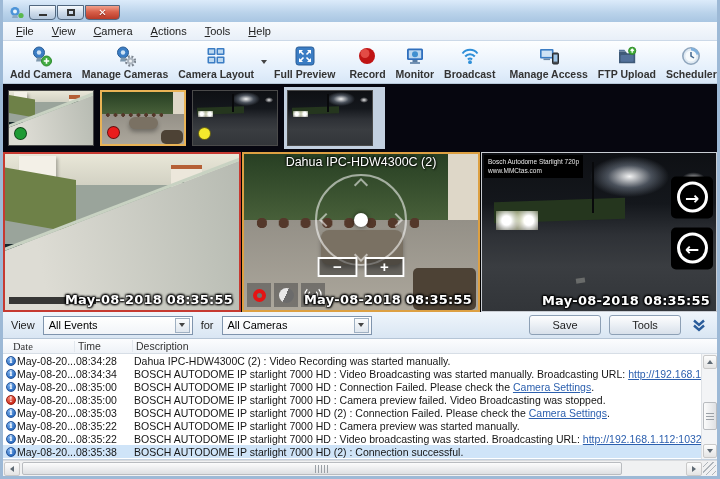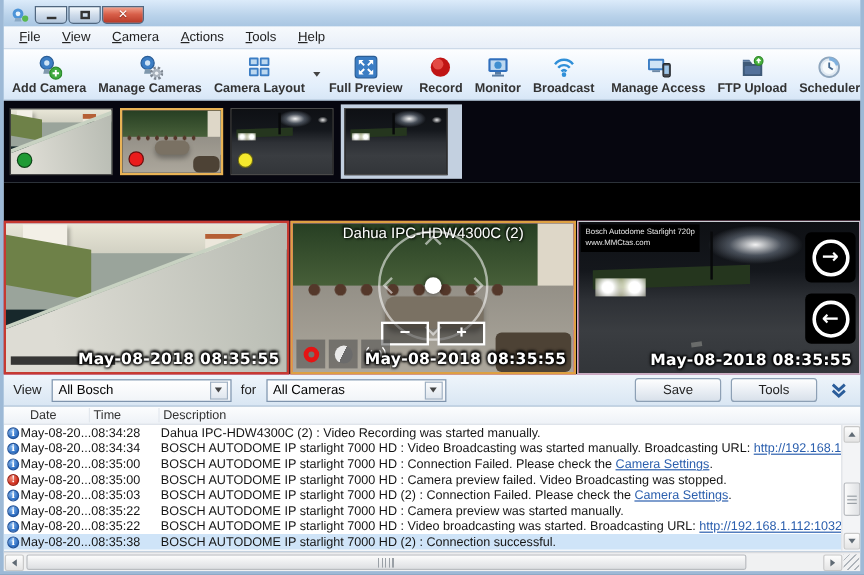--- a/index.html
+++ b/index.html
@@ -81,21 +81,21 @@
       background:radial-gradient(closest-side, rgba(255,255,255,.9), transparent 70%); }
   .sn-grass { left:5%; top:30%; width:56%; height:13%; background:#25361e; transform:skewY(-2deg); }
   .sn-pole { left:47%; top:6%; width:2px; height:32%; background:#08090b; }
   .sn-headlights { left:6%; top:37%; width:18%; height:12%;
       background:radial-gradient(circle at 25% 50%, #fff 14%, rgba(255,255,210,.35) 40%, transparent 62%),
                  radial-gradient(circle at 78% 50%, #fff 14%, rgba(255,255,210,.35) 40%, transparent 62%); }
   .sn-mark { left:40%; bottom:18%; width:4%; height:3%; background:rgba(200,200,190,.35); transform:rotate(-8deg); }
 
   
   .cameras { height:160px; background:#000; display:flex; gap:1px; }
-  .cam { flex:1; position:relative; overflow:hidden; background:#ec4899;margin-top:32px; }
+  .cam { flex:1; position:relative; overflow:hidden; background:#0369a1; }
   .cam-left   { border:2px solid #c63a31; }
   .cam-center { border:2px solid #dda042; }
   .cam-right  { border:1px solid #c9cdd3; }
   .timestamp { position:absolute; right:6px; bottom:3px; color:#fff; font-size:13px; font-weight:bold;
                font-family:"DejaVu Sans",sans-serif; letter-spacing:.2px;
                text-shadow:1px 1px 2px #000,-1px 1px 2px #000,1px -1px 2px #000,-1px -1px 2px #000; }
   .cam-title { position:absolute; top:1px; left:0; width:100%; text-align:center; color:#fff; font-size:12.5px;
                text-shadow:1px 1px 2px #000,-1px -1px 2px #000; }
   .cam-osd-strip { position:absolute; left:4px; bottom:6px; width:37%; height:7px; background:rgba(25,25,25,.85); }
   .bosch-osd { position:absolute; left:2px; top:2px; background:#000; color:#e8e8e8; font-size:6.5px;
@@ -133,21 +133,21 @@
                background:linear-gradient(#fafbfc,#dfe6ee); border:1px solid #9fb0c2; }
   .spacer { flex:1; }
   .btn { width:72px; height:20px; border:1px solid #8da0b5; border-radius:3px; color:#222;
          background:linear-gradient(#fefefe,#e9eef4 55%,#d8e0ea); display:flex; align-items:center; justify-content:center; }
   .chev2 { margin:0 2px; }
 
   
   .eventlog { flex:1; background:#fff; position:relative; border-bottom:1px solid #c3d0de; overflow:hidden; }
   .elog-header { display:flex; height:15px; align-items:center; font-size:10.5px; color:#333;
                  background:linear-gradient(#fcfdfe,#eef2f7); border-bottom:1px solid #d7dee6; padding-right:16px; }
-  .h-date { width:72px; padding-left:22px; border-right:1px solid #e3e8ee; }
+  .h-date { width:72px; padding-left:10px; border-right:1px solid #e3e8ee;font-family:Liberation Serif, serif; }
   .h-time { width:58px; padding-left:3px; border-right:1px solid #e3e8ee; }
   .h-desc { flex:1; padding-left:3px; }
   .rows { position:absolute; top:15px; left:0; right:16px; bottom:0; overflow:hidden; }
   .erow { display:flex; height:13px; align-items:center; white-space:nowrap; font-size:10.5px; color:#151515; }
   .erow.selected { background:#cfe4f8; }
   .c-icon { width:14px; padding-left:3px; display:flex; align-items:center; }
   .c-date { width:56px; } .c-time { width:58px; padding-left:3px; }
   .c-desc { flex:1; padding-left:3px; overflow:hidden; }
   .ico { width:10px; height:10px; border-radius:50%; color:#fff; font-size:7.5px; font-weight:bold;
          display:flex; align-items:center; justify-content:center; font-family:"DejaVu Serif",serif; }
@@ -475,21 +475,21 @@
             <span class="ring">←</span>
           </div>
       </div>
       <span class="timestamp">May-08-2018 08:35:55</span>
     </div>
   </div>
 
   <div class="filterbar">
     <span class="flabel">View</span>
     <div class="sel">
-      <span>All Bosch</span>
+      <span>All Events</span>
       <span class="sel-arrow">
           <i class="tri-down"></i>
         </span>
     </div>
     <span class="flabel">for</span>
     <div class="sel">
       <span>All Cameras</span>
       <span class="sel-arrow">
           <i class="tri-down"></i>
         </span>

